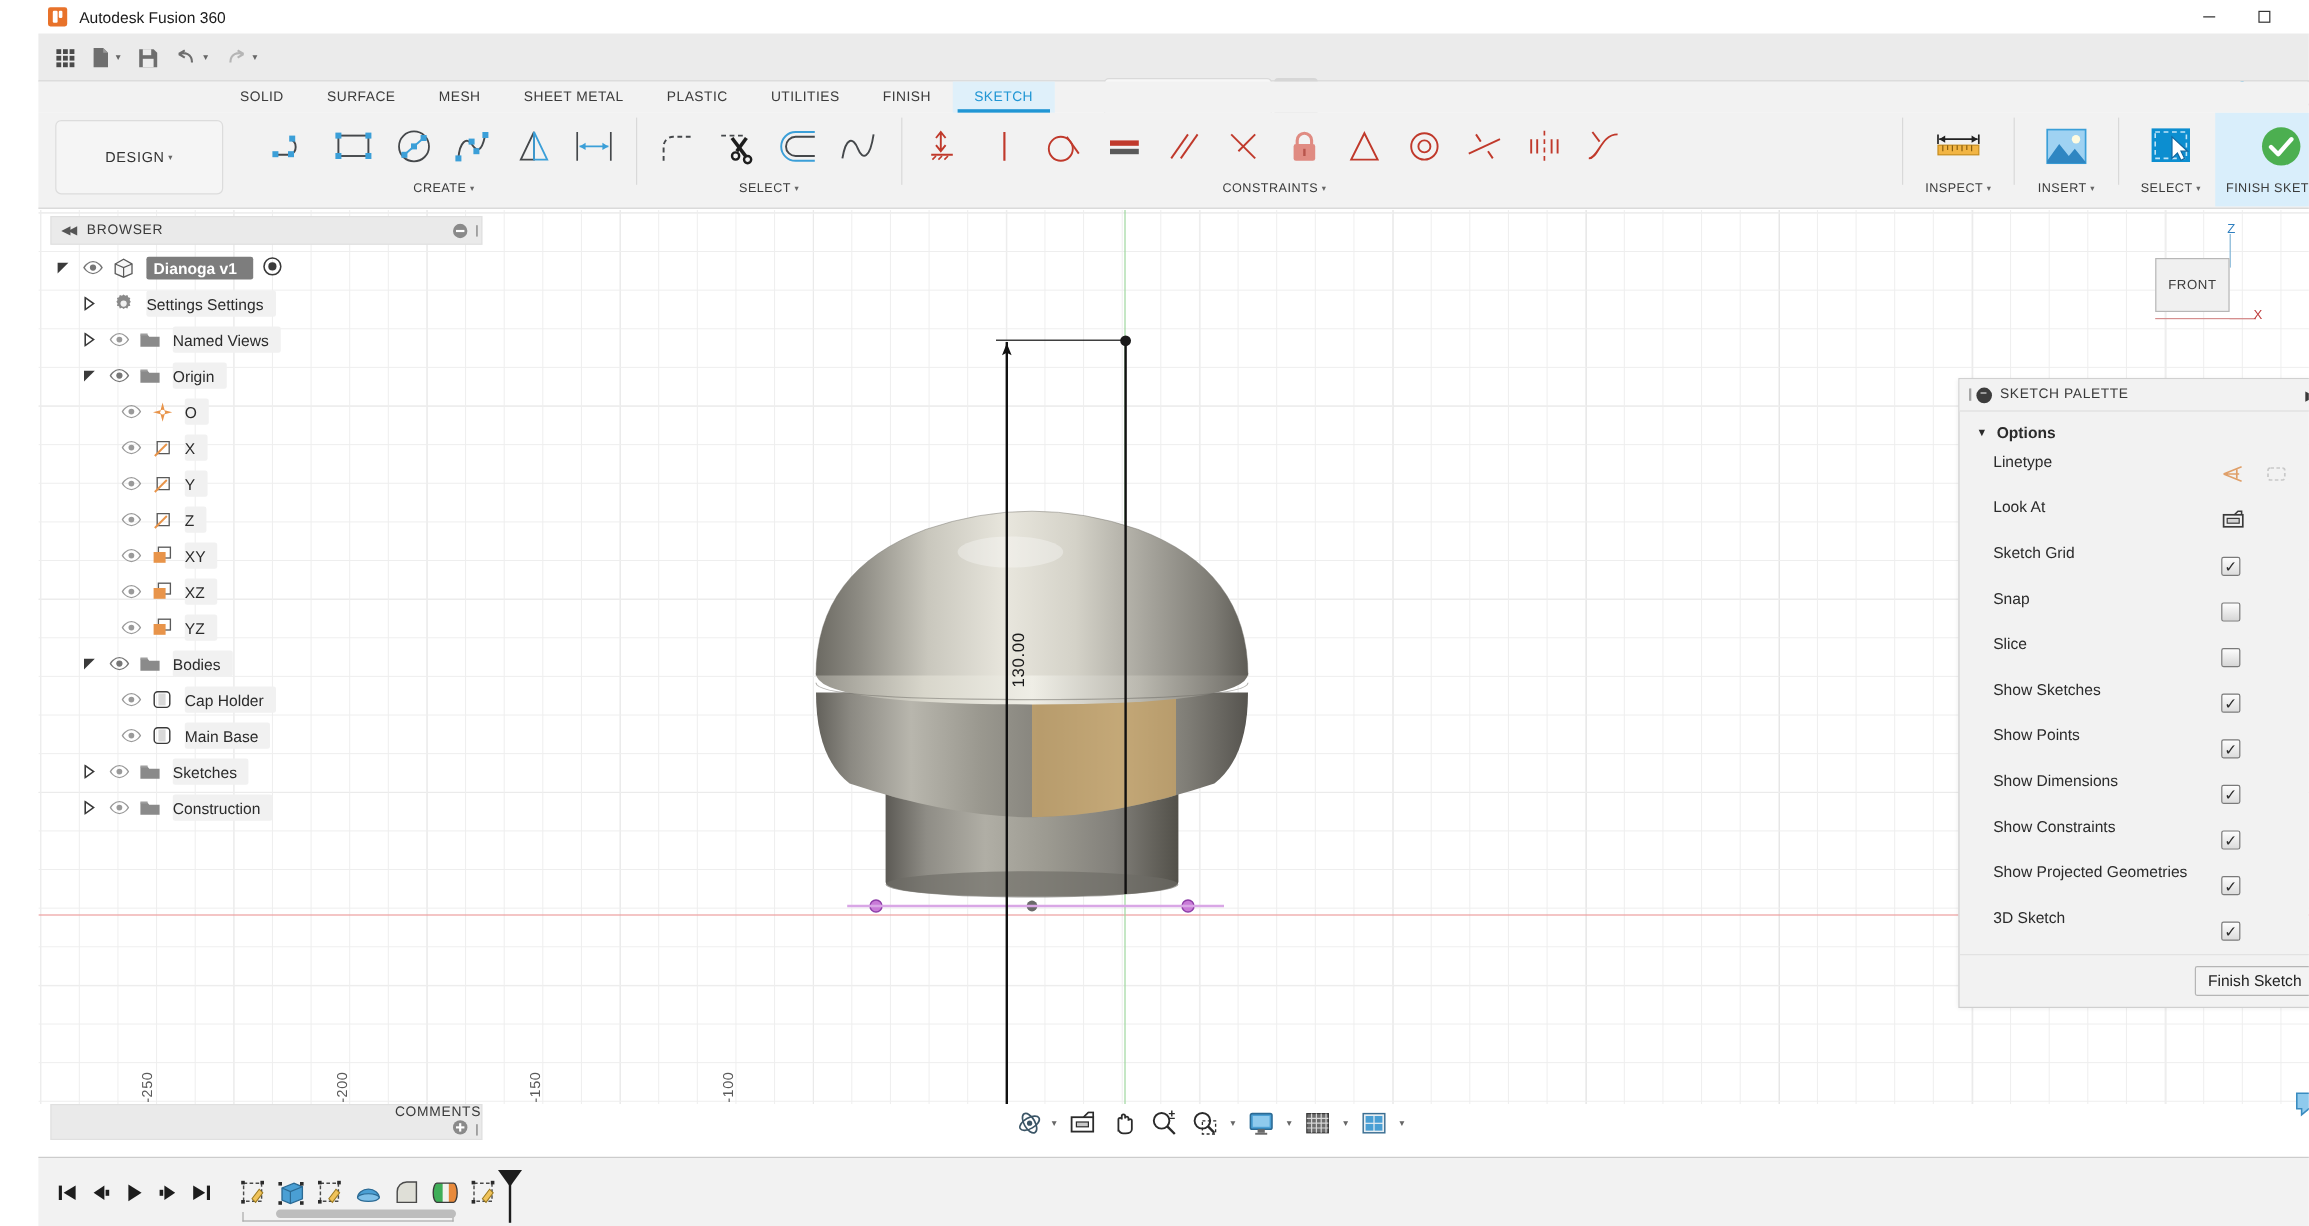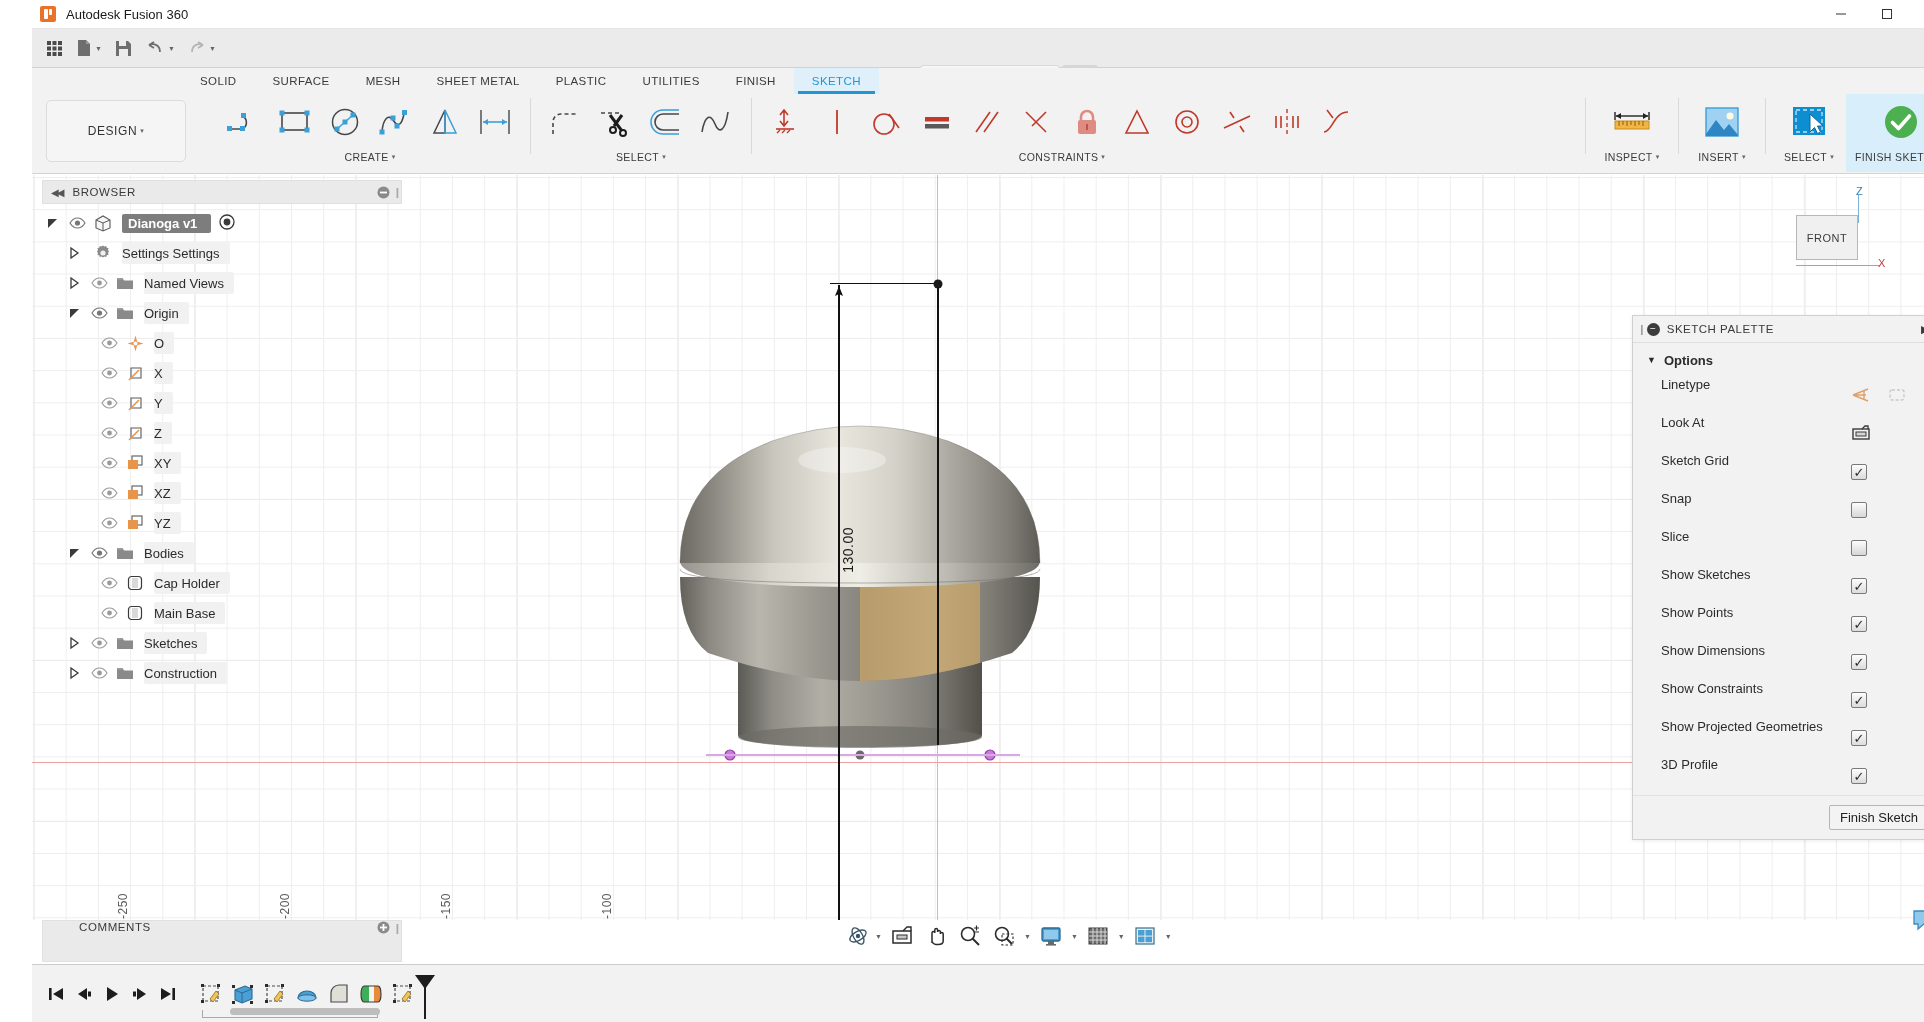--- a/index.html
+++ b/index.html
@@ -218,23 +218,23 @@
 
   
   .dim-line { position:absolute; background:#111; }
   .dim-text {
     position:absolute; font-size:14px; color:#1a1a1a;
     writing-mode:vertical-rl; transform:rotate(180deg); letter-spacing:.5px;
   }
 
   
   .comments {
-    position:absolute; left:10px; top:920px; width:360px; height:42px;
-    background:#eaeaea; border:1px solid #e0e0e0; display:flex; align-items:flex-start;
-    padding-left:36px; font-size:11.5px; letter-spacing:.6px; color:#3a3a3a; z-index:20;
+    position:absolute; left:10px; top:920px; width:360px; height:30px;
+    background:#eaeaea; border:1px solid #e0e0e0; display:flex; align-items:flex-end;
+    padding-left:36px; font-size:11.5px; letter-spacing:.6px; color:#3a3a3a; z-index:20;flex-direction:column;
   }
 
   
   .navbar {
     position:absolute; left:812px; top:920px; height:32px;
     display:flex; align-items:center; z-index:20;
   }
   .nav-ic { height:30px; display:flex; align-items:center; justify-content:center; padding:0 3px; color:#3b5566; }
 
   
@@ -1163,21 +1163,21 @@
     </div>
 
     <div class="pal-row">
       <span class="pl">Show Projected Geometries</span>
       <span class="pal-ctl">
         <span class="cbx">✓</span>
       </span>
     </div>
 
     <div class="pal-row">
-      <span class="pl">3D Profile</span>
+      <span class="pl">3D Sketch</span>
       <span class="pal-ctl">
         <span class="cbx">✓</span>
       </span>
     </div>
 
     <div class="pal-foot">
       <button class="finish-sketch-btn">Finish Sketch</button>
     </div>
   </div>
 

